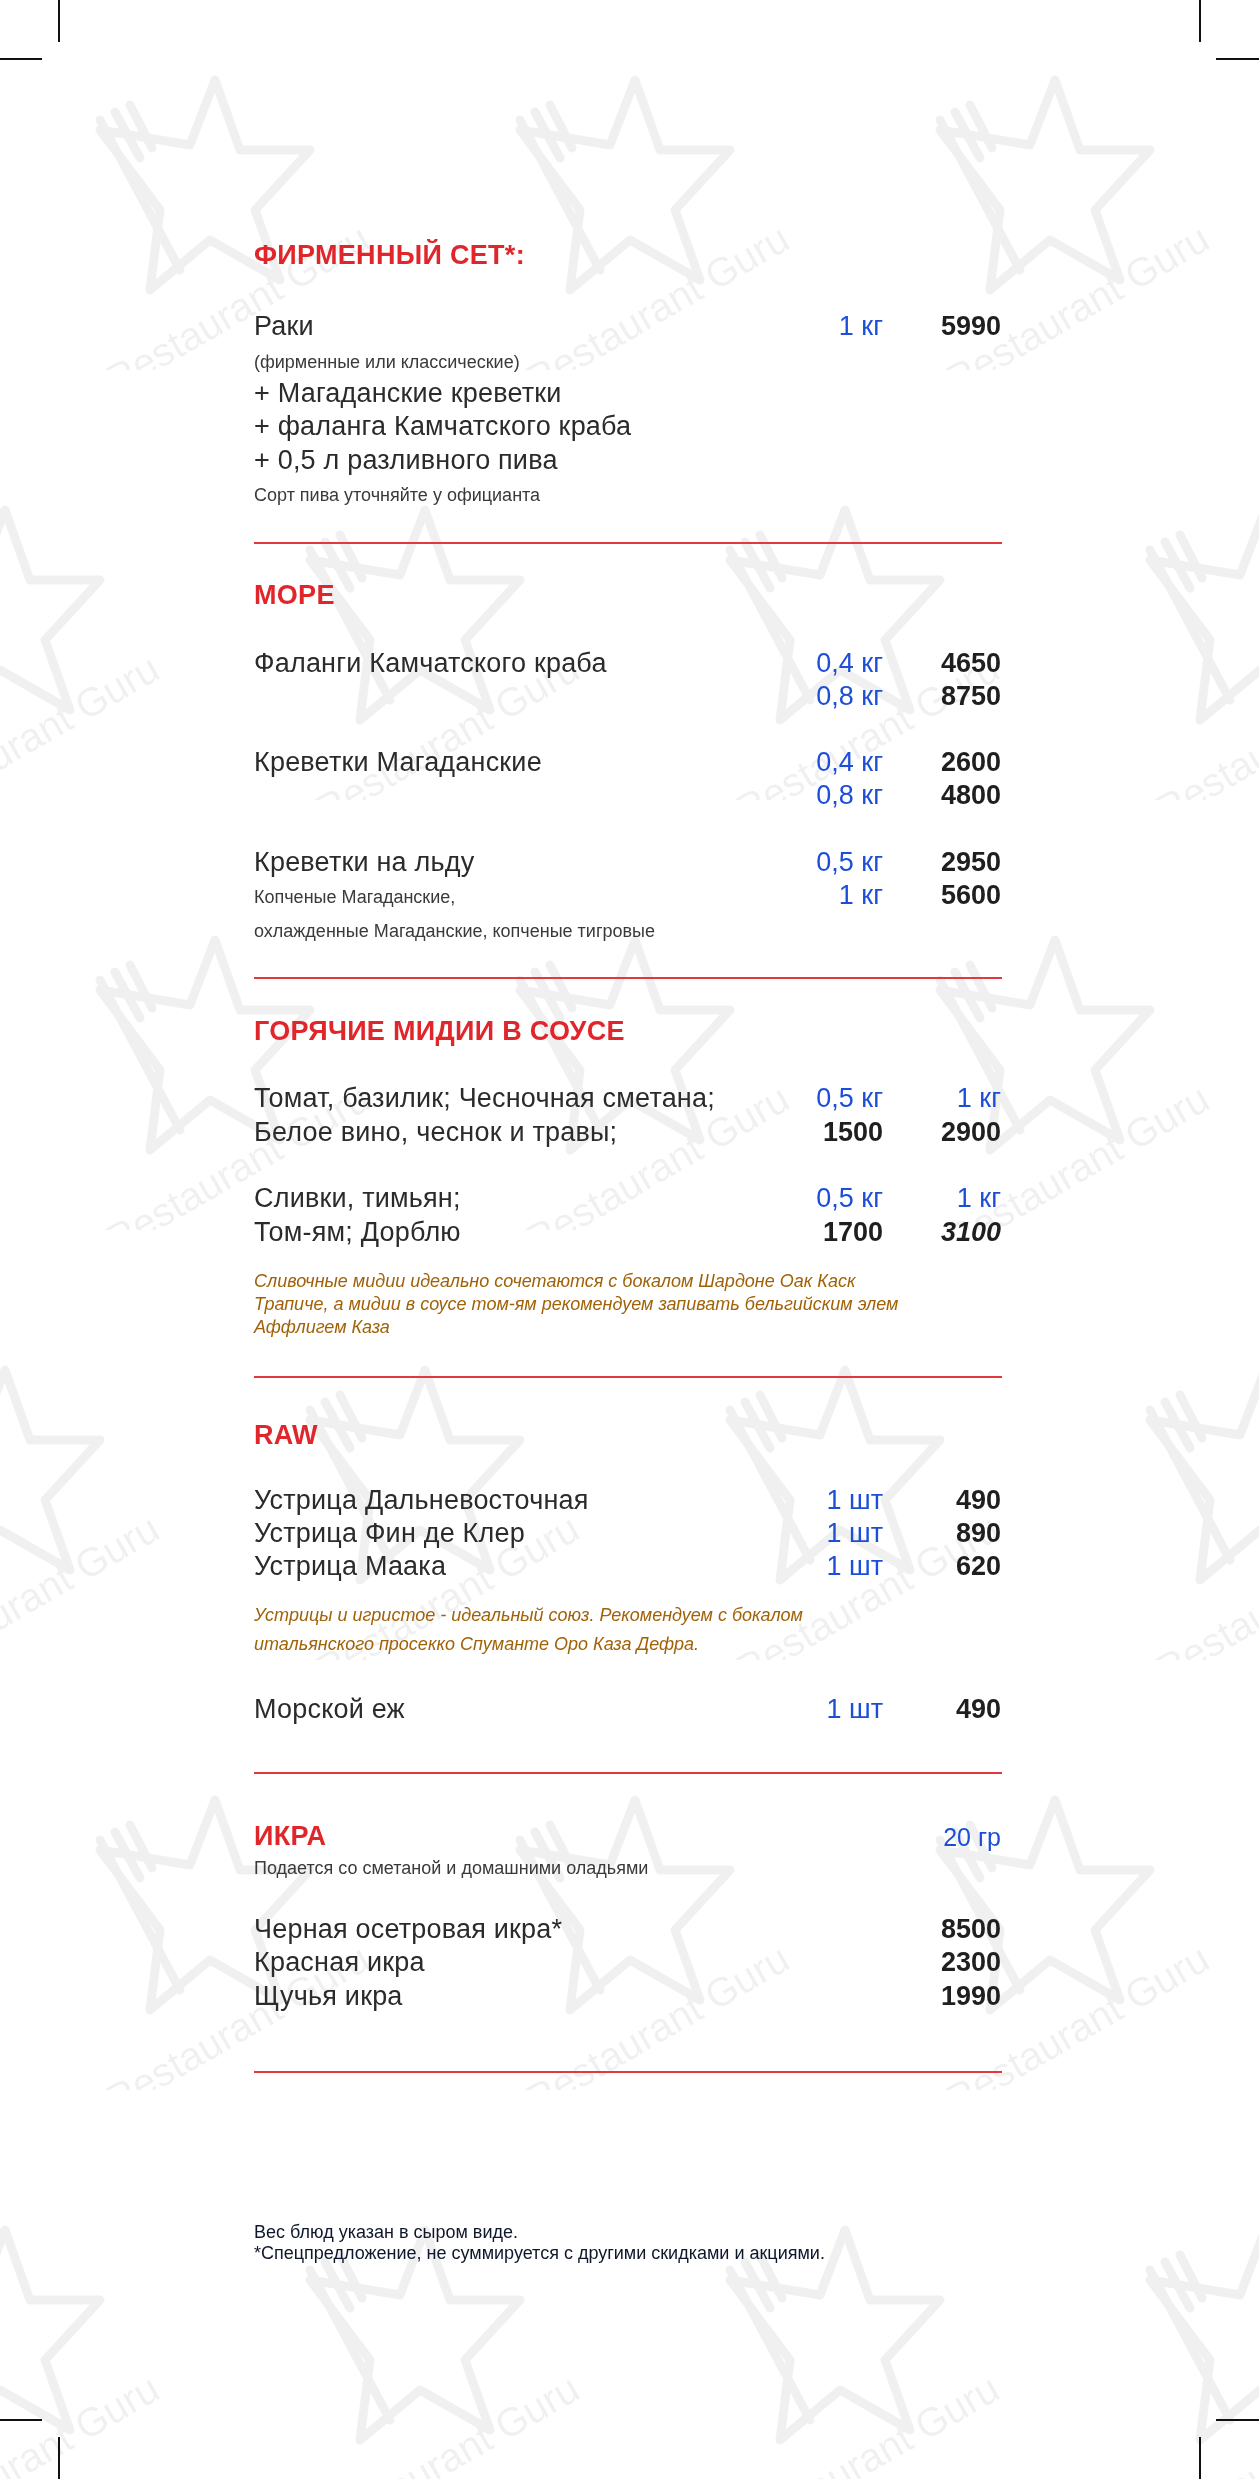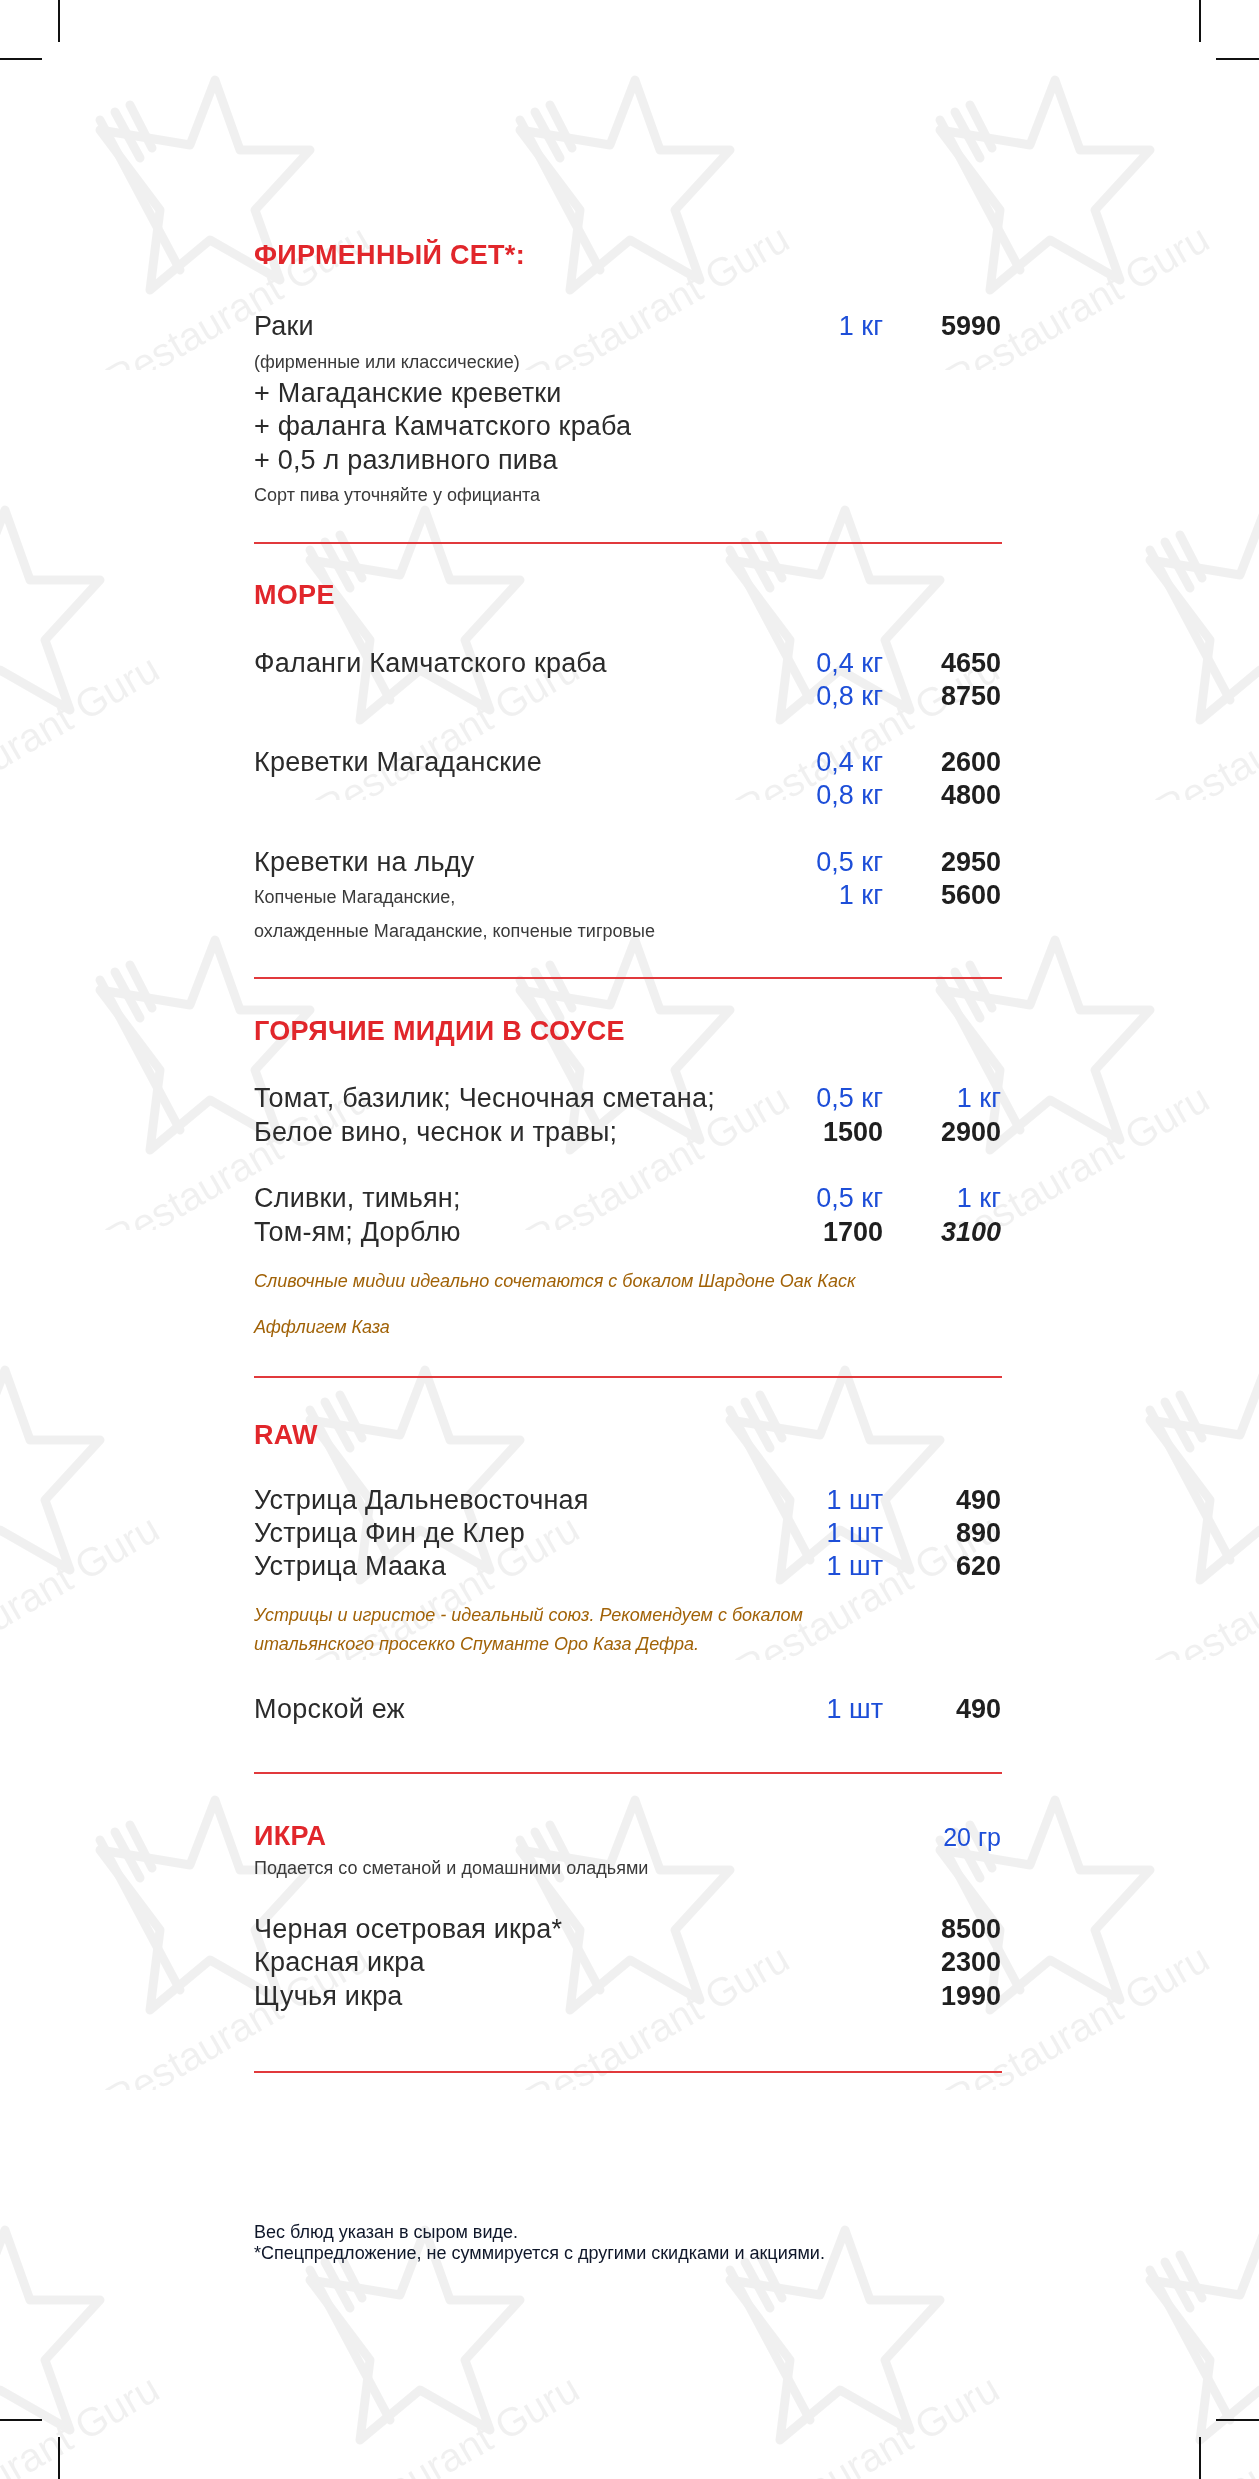--- a/index.html
+++ b/index.html
@@ -274,20 +274,21 @@
   <div class="abs p" style="right:258px;top:1117px;">2900</div>
 
   <div class="abs item" style="left:254px;top:1183px;">Сливки, тимьян;</div>
   <div class="abs w" style="right:376px;top:1183px;">0,5 кг</div>
   <div class="abs w" style="right:258px;top:1183px;">1 кг</div>
   <div class="abs item" style="left:254px;top:1217px;">Том-ям; Дорблю</div>
   <div class="abs p" style="right:376px;top:1217px;">1700</div>
   <div class="abs p" style="right:258px;top:1217px;font-style:italic;">3100</div>
 
   <div class="abs note" style="left:254px;top:1271px;">Сливочные мидии идеально сочетаются с бокалом Шардоне Оак Каск</div>
+  <div class="abs note" style="left:254px;top:1294px;">Трапиче, а мидии в соусе том-ям рекомендуем запивать бельгийским элем</div>
   <div class="abs note" style="left:254px;top:1317px;">Аффлигем Каза</div>
   <div class="divider" style="top:1376px;"></div>
 
   <div class="abs h" style="left:254px;top:1420px;">RAW</div>
 
   <div class="abs item" style="left:254px;top:1485px;">Устрица Дальневосточная</div>
   <div class="abs w" style="right:376px;top:1485px;">1 шт</div>
   <div class="abs p" style="right:258px;top:1485px;">490</div>
 
   <div class="abs item" style="left:254px;top:1518px;">Устрица Фин де Клер</div>

